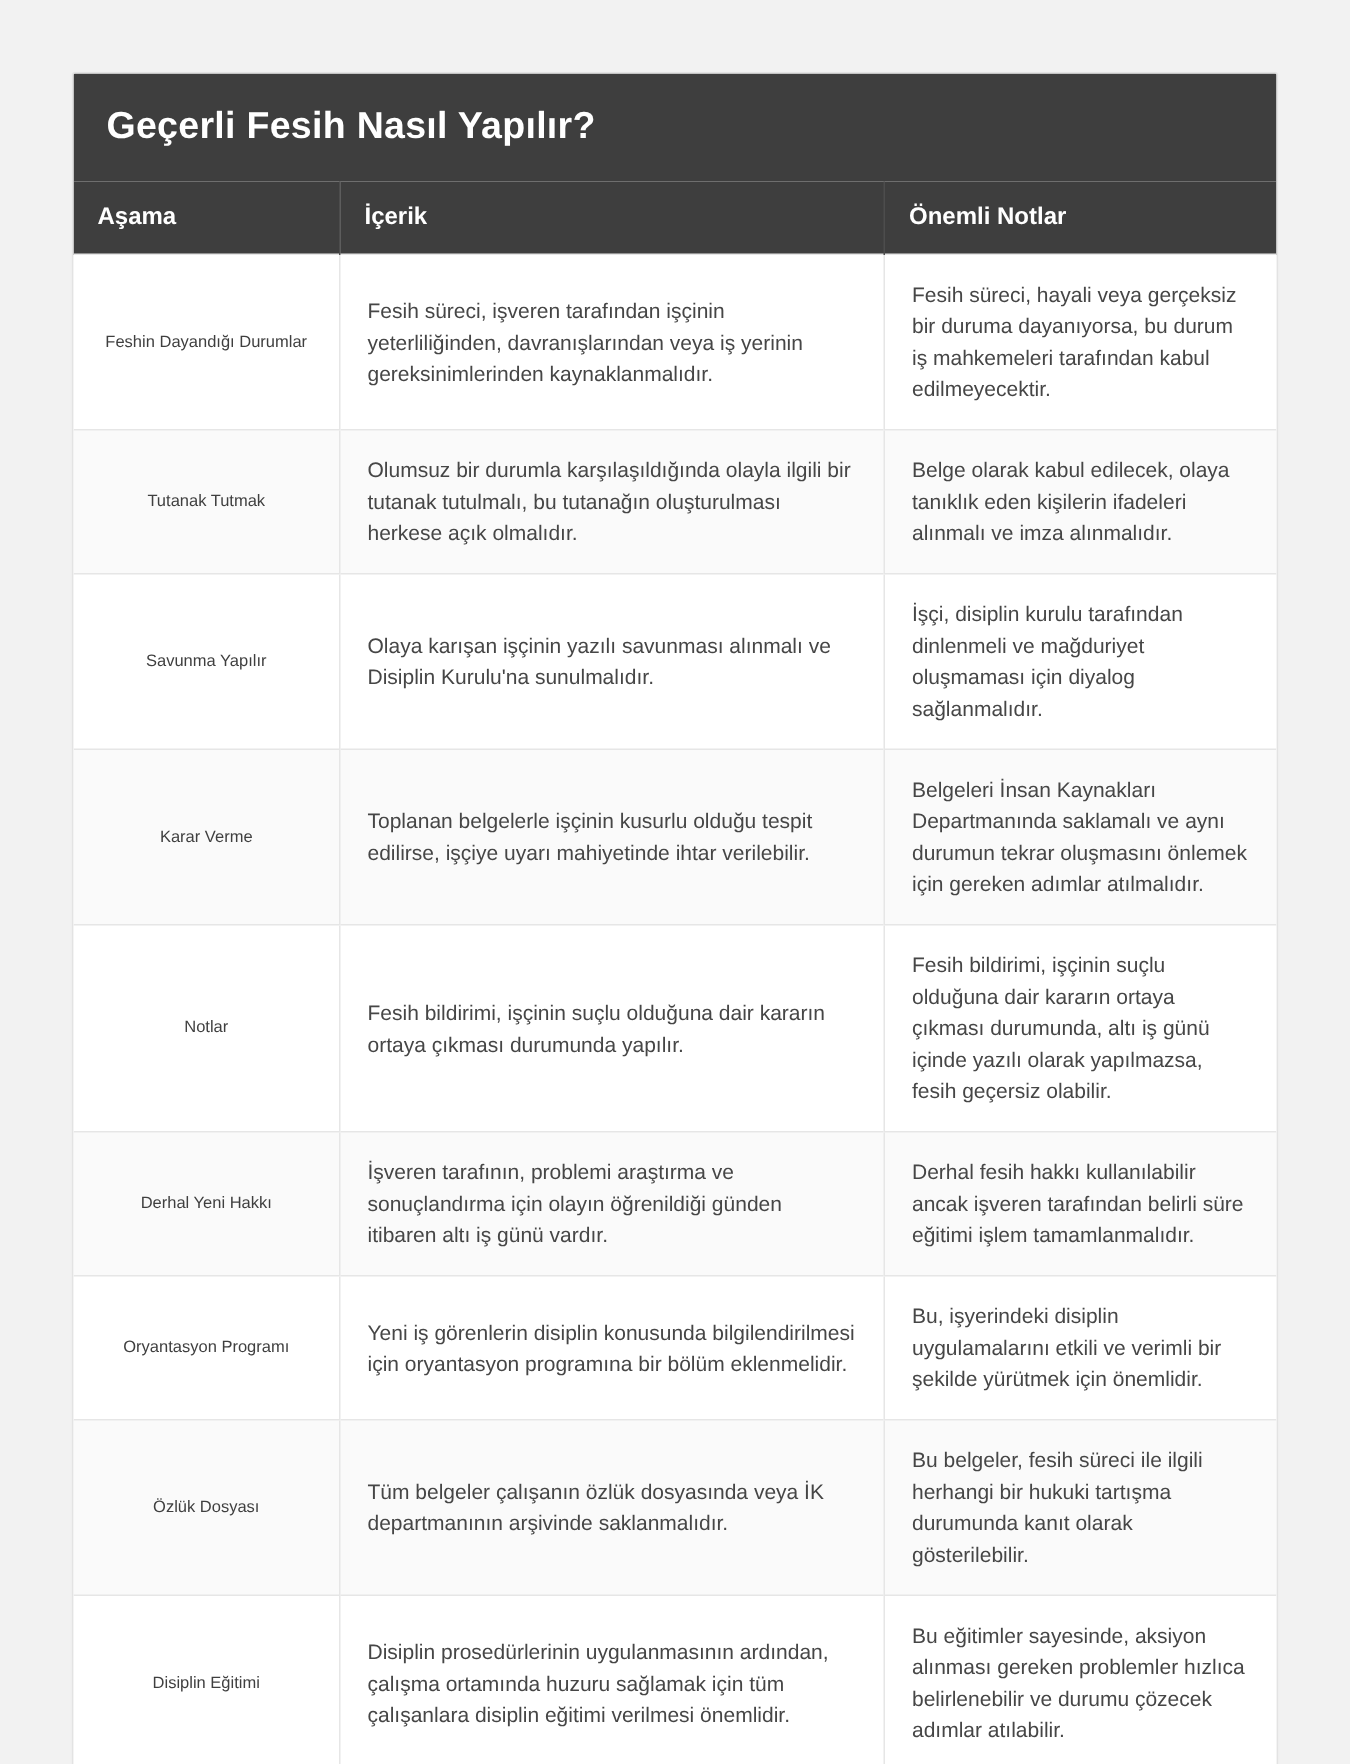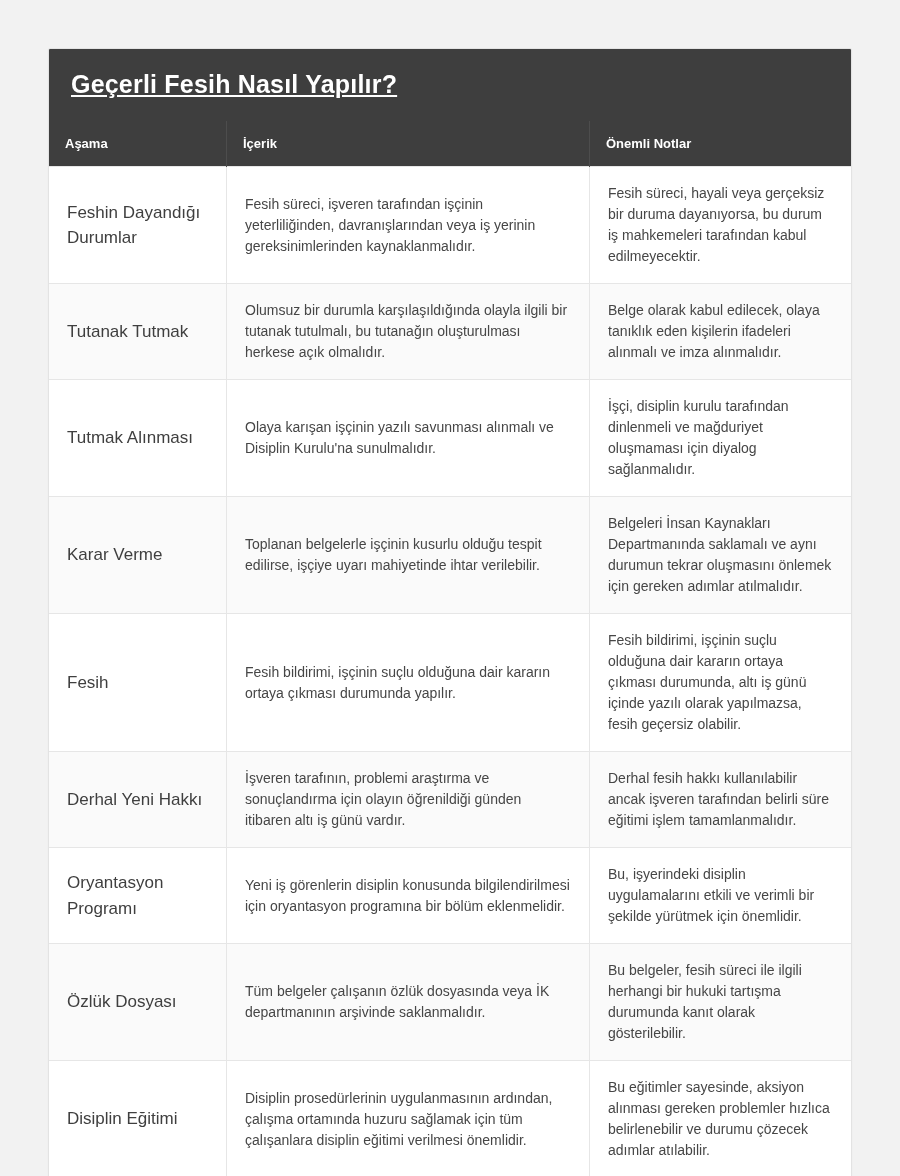--- a/index.html
+++ b/index.html
@@ -24,39 +24,38 @@
     background: #ffffff;
     border: 1px solid #e3e3e3;
     border-radius: 2px;
     overflow: hidden;
     box-shadow: 0 1px 2px rgba(0,0,0,0.04);
   }
   .title-bar {
     background: #3e3e3e;
     color: #ffffff;
     padding: 20px 22px 22px 22px;
-    text-decoration: underline;
   }
   .title-bar h1 {
     margin: 0;
     font-size: 25px;
     font-weight: bold;
     letter-spacing: 0.2px;
     line-height: 1.2;
   }
   table {
     width: 100%;
     border-collapse: collapse;
     table-layout: fixed;
   }
   thead th {
     background: #3e3e3e;
     color: #ffffff;
     text-align: left;
-    font-size: 13px;
+    font-size: 16px;
     font-weight: bold;
     padding: 15px 16px;
     border-right: 1px solid #4d4d4d;
     vertical-align: middle;
   }
   thead th:last-child {
     border-right: none;
   }
   thead tr th:nth-child(1) { width: 145px; }
   thead tr th:nth-child(2) { width: 330px; }
@@ -68,23 +67,24 @@
     line-height: 1.5;
     padding: 16px 18px;
     border-top: 1px solid #e6e6e6;
     border-right: 1px solid #e6e6e6;
     vertical-align: middle;
   }
   tbody td:last-child {
     border-right: none;
   }
   tbody td.stage {
-    font-size: 17px;
+    font-size: 11px;
     color: #3f3f3f;
     padding-left: 18px;
+    text-align: center;
   }
   tbody tr:nth-child(even) td {
     background: #fafafa;
   }
   tbody tr:nth-child(odd) td {
     background: #ffffff;
   }
 </style>
 </head>
 <body>
@@ -109,31 +109,31 @@
           <td class="stage">Feshin Dayandığı Durumlar</td>
           <td>Fesih süreci, işveren tarafından işçinin yeterliliğinden, davranışlarından veya iş yerinin gereksinimlerinden kaynaklanmalıdır.</td>
           <td>Fesih süreci, hayali veya gerçeksiz bir duruma dayanıyorsa, bu durum iş mahkemeleri tarafından kabul edilmeyecektir.</td>
         </tr>
         <tr>
           <td class="stage">Tutanak Tutmak</td>
           <td>Olumsuz bir durumla karşılaşıldığında olayla ilgili bir tutanak tutulmalı, bu tutanağın oluşturulması herkese açık olmalıdır.</td>
           <td>Belge olarak kabul edilecek, olaya tanıklık eden kişilerin ifadeleri alınmalı ve imza alınmalıdır.</td>
         </tr>
         <tr>
-          <td class="stage">Tutmak Alınması</td>
+          <td class="stage">Savunma Yapılır</td>
           <td>Olaya karışan işçinin yazılı savunması alınmalı ve Disiplin Kurulu'na sunulmalıdır.</td>
           <td>İşçi, disiplin kurulu tarafından dinlenmeli ve mağduriyet oluşmaması için diyalog sağlanmalıdır.</td>
         </tr>
         <tr>
           <td class="stage">Karar Verme</td>
           <td>Toplanan belgelerle işçinin kusurlu olduğu tespit edilirse, işçiye uyarı mahiyetinde ihtar verilebilir.</td>
           <td>Belgeleri İnsan Kaynakları Departmanında saklamalı ve aynı durumun tekrar oluşmasını önlemek için gereken adımlar atılmalıdır.</td>
         </tr>
         <tr>
-          <td class="stage">Fesih</td>
+          <td class="stage">Notlar</td>
           <td>Fesih bildirimi, işçinin suçlu olduğuna dair kararın ortaya çıkması durumunda yapılır.</td>
           <td>Fesih bildirimi, işçinin suçlu olduğuna dair kararın ortaya çıkması durumunda, altı iş günü içinde yazılı olarak yapılmazsa, fesih geçersiz olabilir.</td>
         </tr>
         <tr>
           <td class="stage">Derhal Yeni Hakkı</td>
           <td>İşveren tarafının, problemi araştırma ve sonuçlandırma için olayın öğrenildiği günden itibaren altı iş günü vardır.</td>
           <td>Derhal fesih hakkı kullanılabilir ancak işveren tarafından belirli süre eğitimi işlem tamamlanmalıdır.</td>
         </tr>
         <tr>
           <td class="stage">Oryantasyon Programı</td>

